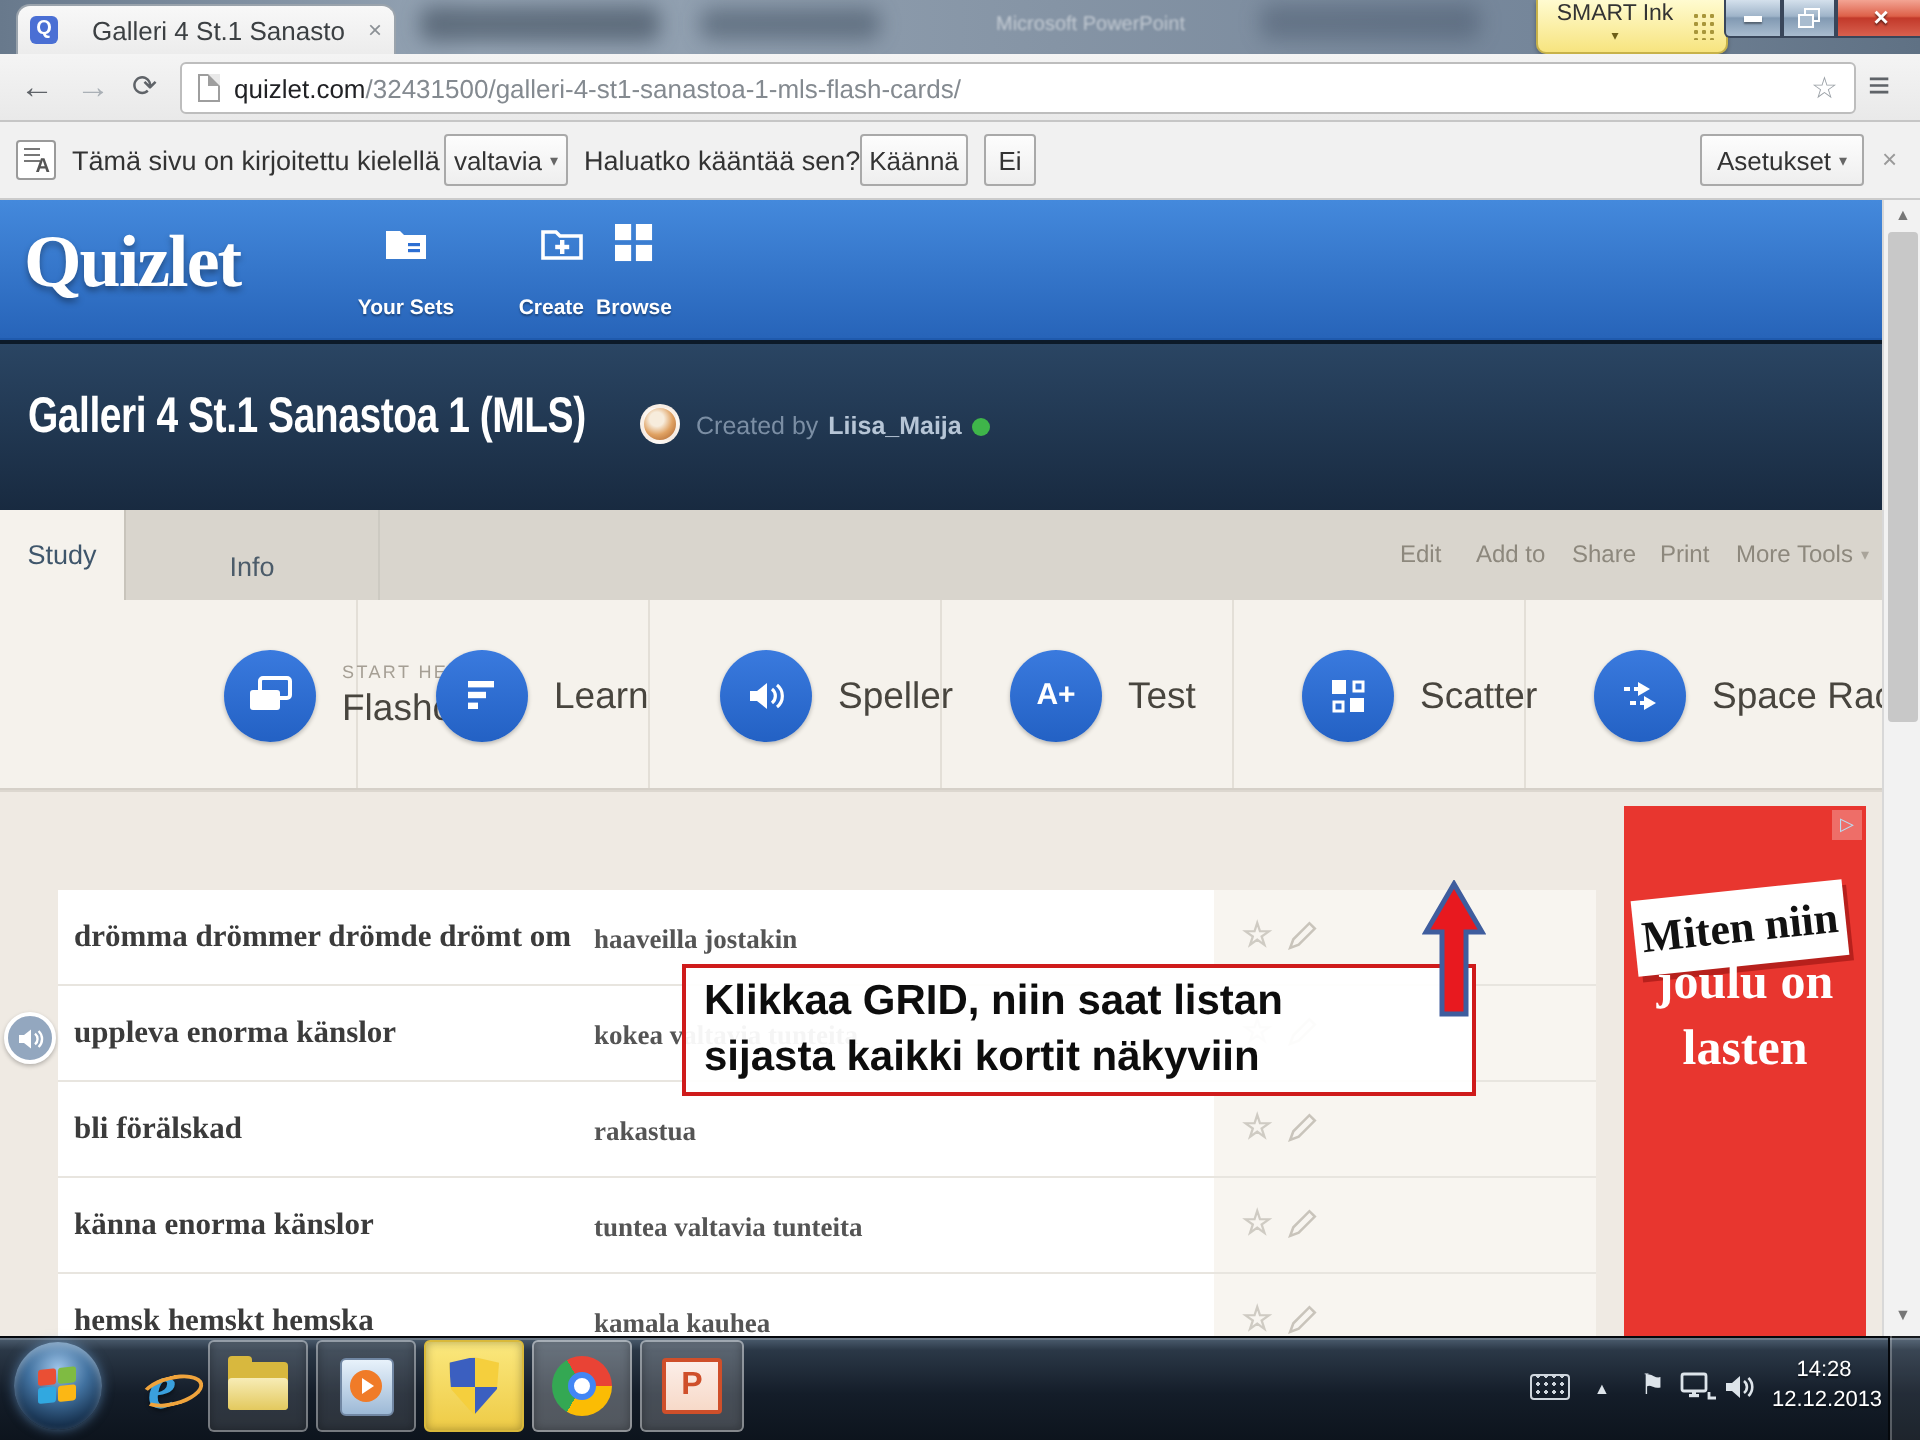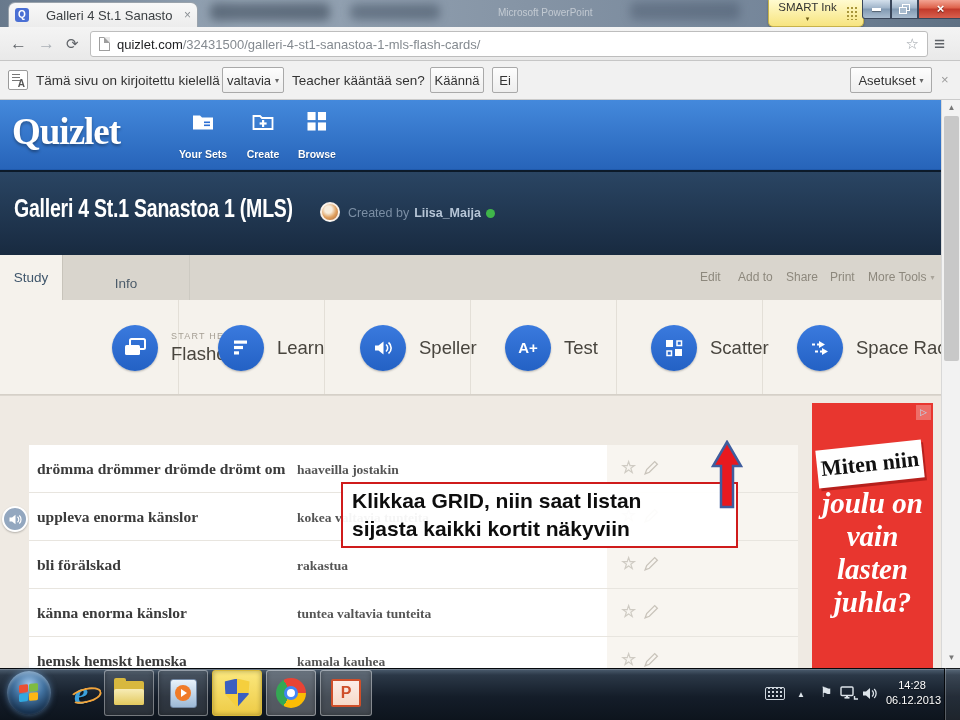--- a/index.html
+++ b/index.html
@@ -73,21 +73,21 @@
   .tb-btn .car{font-size:8px;color:#666;}
   #trans-x{left:941px;top:11px;font-size:13px;color:#9a9a9a;}
 
   
   #qheader{left:0;top:100px;width:941px;height:70px;
        background:linear-gradient(#4489dc,#2764b9);border-bottom:1px solid #1f5aad;}
   #qlogo{left:12px;top:10px;font-family:"Liberation Serif",serif;font-weight:bold;font-size:37px;
        color:#fff;letter-spacing:-1px;text-shadow:0 2px 3px rgba(0,0,0,.35);}
   .qnav{top:12px;width:58px;height:48px;display:flex;flex-direction:column;align-items:center;justify-content:space-between;}
   .qnav .nlbl{font-size:10.5px;font-weight:bold;color:#fff;text-shadow:0 1px 1px rgba(0,0,0,.35);white-space:nowrap;}
-  #qnav-sets{left:174px;}#qnav-create{left:234px;}#qnav-browse{left:288px;}
+  #qnav-sets{left:174px;}#qnav-create{left:234px;align-items:flex-end;}#qnav-browse{left:288px;}
   #qsearch{left:357px;top:127px;width:148px;height:23px;border-radius:12px;background:#2b66b8;
        border:1px solid #1d55a5;box-shadow:inset 0 2px 3px rgba(0,0,0,.3);
        display:flex;align-items:center;gap:5px;padding:0 9px;}
   #qsearch input{background:transparent;border:none;outline:none;color:#e8f0fb;font-size:10.5px;width:110px;
        font-family:"Liberation Sans",sans-serif;}
   #qsearch input::placeholder{color:#cfe0f5;opacity:1;}
   #upgrade{left:716px;top:116px;width:70px;height:45px;background:#2058a8;border:1px solid #194c96;
        border-radius:4px;box-shadow:inset 0 1px 0 rgba(255,255,255,.15);
        font-size:12px;font-weight:bold;color:#fff;line-height:16px;padding:5px 0 0 8px;
        text-shadow:0 1px 1px rgba(0,0,0,.3);}
@@ -151,22 +151,22 @@
        display:flex;align-items:center;justify-content:center;}
 
   
   #ad{left:812px;top:403px;width:121px;height:265px;background:#e8362f;overflow:hidden;}
   #adchoices{position:absolute;right:2px;top:2px;width:15px;height:15px;background:rgba(255,255,255,.28);
        color:#b8e0f5;font-size:9px;line-height:15px;text-align:center;}
   #ad-badge{position:absolute;left:5px;top:42px;width:106px;height:38px;background:#fff;
        transform:rotate(-6deg);box-shadow:2px 3px 0 rgba(110,0,0,.4);
        font-family:"Liberation Serif",serif;font-weight:bold;font-size:22px;color:#111;
        text-align:center;line-height:38px;}
-  #ad-lines{position:absolute;left:0;top:84px;width:121px;text-align:center;
-       font-family:"Liberation Serif",serif;font-weight:bold;font-size:29px;color:#fff;line-height:33px;font-style:italic;}
+  #ad-lines{position:absolute;left:0;top:72px;width:121px;text-align:center;
+       font-family:"Liberation Serif",serif;font-weight:bold;font-size:25px;color:#fff;line-height:33px;}
 
   
   #annotation{left:341px;top:482px;width:397px;height:66px;background:rgba(255,255,255,.94);
        border:2px solid #cf1b1b;padding:3px 0 0 9px;font-size:21px;font-weight:bold;color:#0d0d0d;
        line-height:28px;white-space:nowrap;z-index:30;}
   #arrow{left:711px;top:440px;width:32px;height:70px;z-index:31;}
 
   
   #scrollbar{left:941px;top:100px;width:19px;height:568px;background:#f2f2f2;border-left:1px solid #d8d8d8;}
   .scar{left:0;width:19px;text-align:center;font-size:8px;color:#777;}
@@ -279,21 +279,21 @@
   <div class="abs" id="transbar">
     <div class="abs" id="trans-ic">
       <span class="l"></span>
       <span class="a">A</span>
     </div>
     <span class="abs tb-text" style="left:36px;">Tämä sivu on kirjoitettu kielellä</span>
     <div class="abs tb-btn" style="left:222px;width:62px;">
       <span>valtavia</span>
       <span class="car">▾</span>
     </div>
-    <span class="abs tb-text" style="left:292px;">Teacher kääntää sen?</span>
+    <span class="abs tb-text" style="left:292px;">Haluatko kääntää sen?</span>
     <div class="abs tb-btn" style="left:430px;width:54px;">
       <span>Käännä</span>
     </div>
     <div class="abs tb-btn" style="left:492px;width:26px;">
       <span>Ei</span>
     </div>
     <div class="abs tb-btn" style="left:850px;width:82px;">
       <span>Asetukset</span>
       <span class="car">▾</span>
     </div>
@@ -491,23 +491,21 @@
         <path d="M8.5 2.8 a3.5 3.5 0 0 1 0 5.4" stroke="#fff" stroke-width="1.2" fill="none"></path>
         <path d="M10.3 1.5 a5.5 5.5 0 0 1 0 8" stroke="#fff" stroke-width="1.2" fill="none"></path>
       </svg>
   </div>
 
   <div class="abs" id="ad">
     <span id="adchoices">▷</span>
     <div id="ad-badge">Miten niin</div>
     <div id="ad-lines">
       <div>joulu on</div>
-      <div>vain</div>
       <div>lasten</div>
-      <div>juhla?</div>
     </div>
   </div>
 
   <div class="abs" id="annotation">
     <div>Klikkaa GRID, niin saat listan</div>
     <div>sijasta kaikki kortit näkyviin</div>
   </div>
   <svg class="abs" id="arrow" viewBox="0 0 32 70">
     <polygon points="16,2 30,26 22,26 22,67 10,67 10,26 2,26" fill="#e8191f" stroke="#3f5d9e" stroke-width="2.5"></polygon>
   </svg>
@@ -562,17 +560,17 @@
       <rect x="6" y="9.5" width="2" height="2" fill="#dde4ea"></rect>
     <path d="M14.5 10 v3 h3.5" stroke="#dde4ea" stroke-width="1.4" fill="none"></path>
   </svg>
   <svg class="abs" id="vol-ic" width="16" height="13" viewBox="0 0 16 13">
     <path d="M1 4.5 h3 L8 1 v11 L4 8.5 H1z" fill="#dde4ea"></path>
     <path d="M10 3.5 a3.8 3.8 0 0 1 0 6" stroke="#dde4ea" stroke-width="1.3" fill="none"></path>
     <path d="M12.2 2 a6.2 6.2 0 0 1 0 9" stroke="#dde4ea" stroke-width="1.3" fill="none"></path>
   </svg>
   <div class="abs" id="clock">
     <div>14:28</div>
-    <div>06.12.2013</div>
+    <div>12.12.2013</div>
   </div>
   <div class="abs" id="showdesk"></div>
 
 </div>
 
 </body></html>

